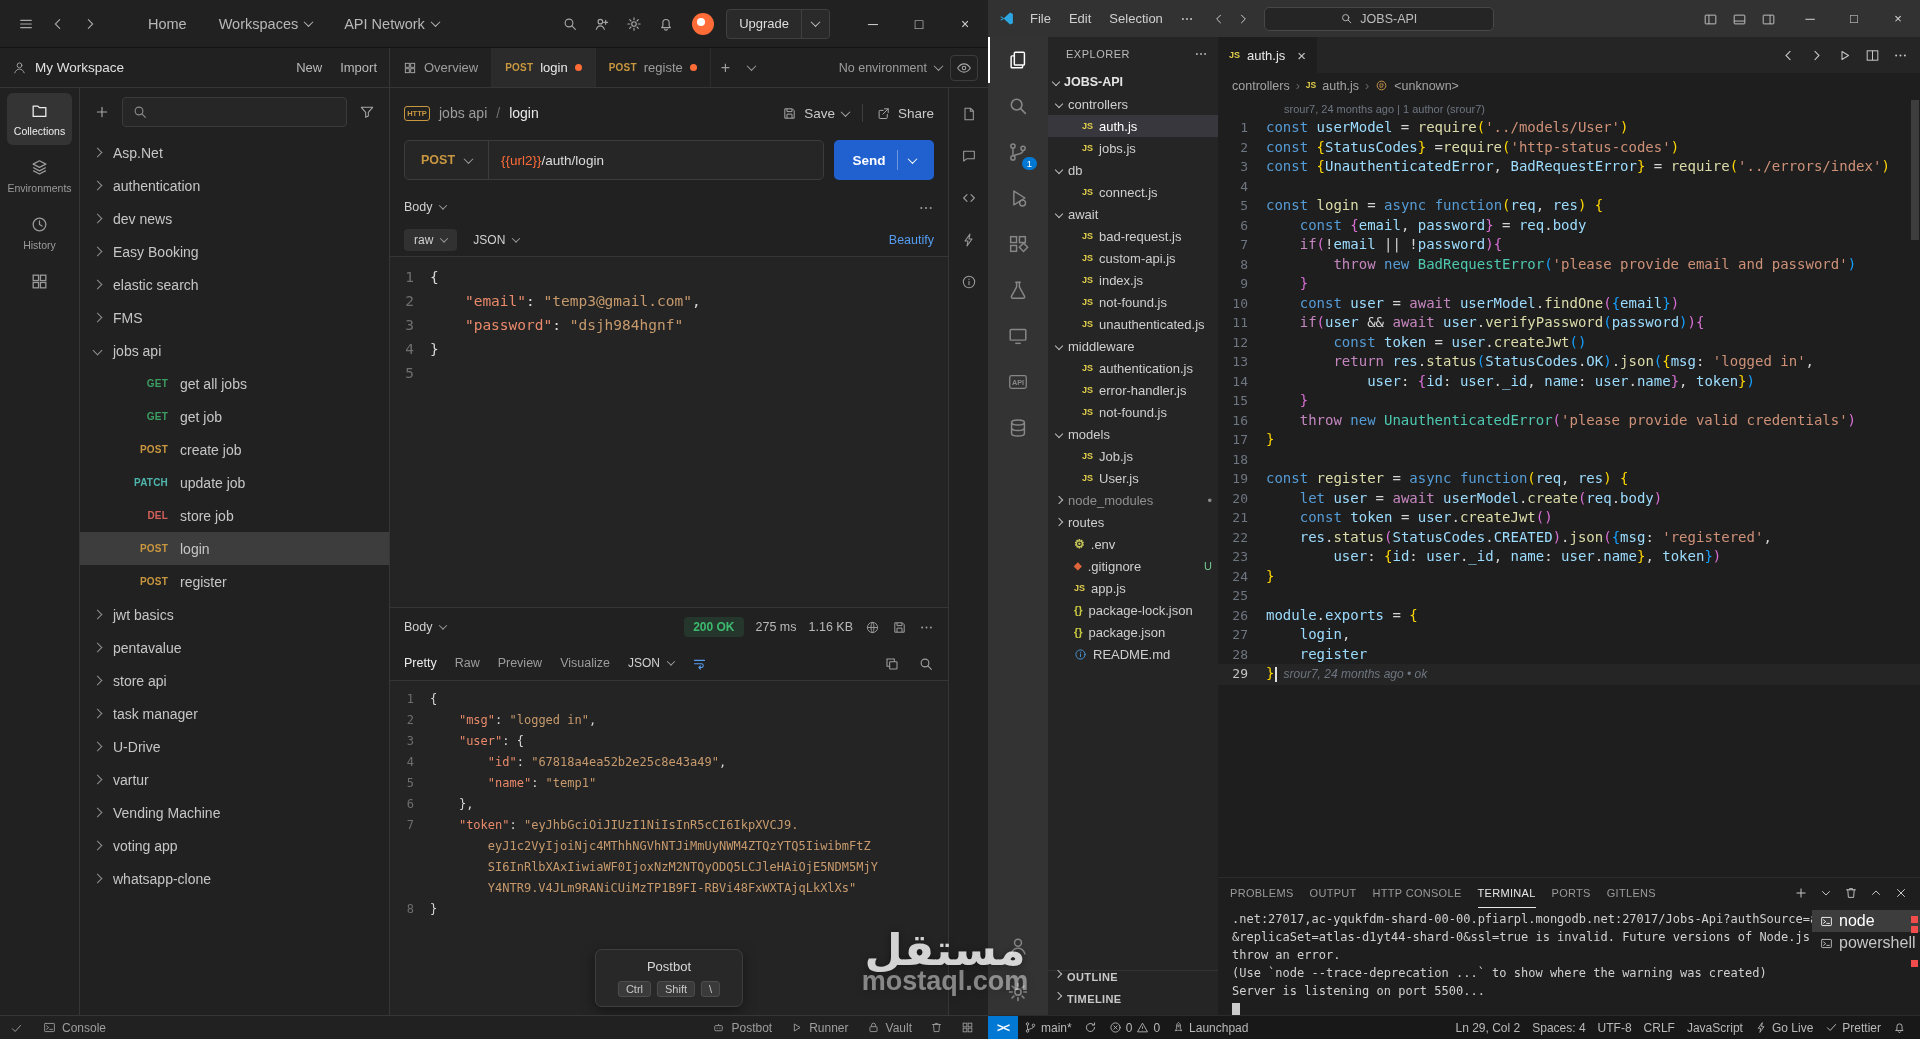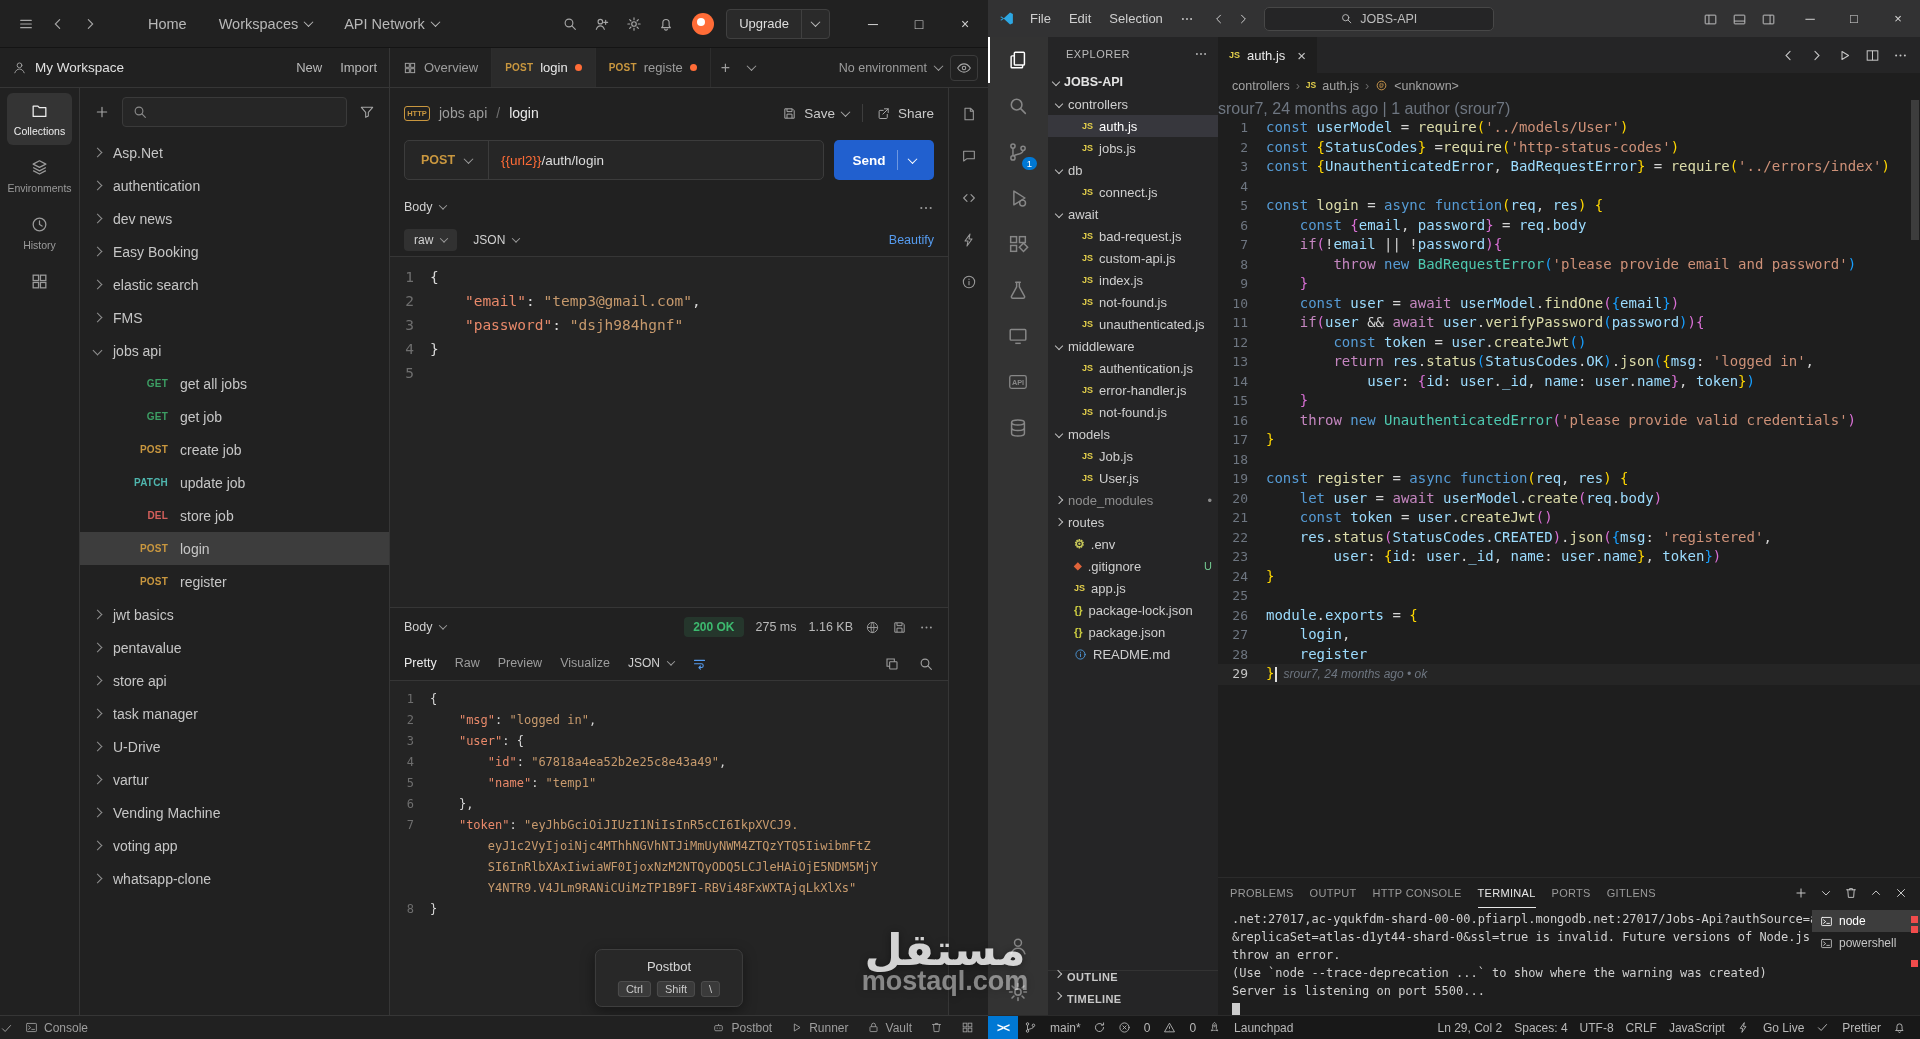--- a/index.html
+++ b/index.html
@@ -105,21 +105,21 @@
   .pm-resp-wrap{flex:1;position:relative;overflow:hidden}
   #pm-resp-editor{height:100%;font-size:12px;border-bottom:none}
   #pm-resp-editor .ed-row{line-height:21px}
   .postbot{position:absolute;left:50%;transform:translateX(-50%);bottom:8px;background:rgba(40,40,40,.97);border:1px solid #3e3e3e;border-radius:7px;padding:9px 22px;text-align:center;box-shadow:0 4px 14px rgba(0,0,0,.4)}
   .pb-title{font-size:13px;color:#d8d8d8}
   .pb-keys{display:flex;gap:6px;margin-top:7px;justify-content:center}
   .kbd{background:#3a3a3a;border:1px solid #4d4d4d;border-radius:3px;padding:1px 7px;font-size:11px;color:#c9c9c9}
   #pm-rightrail{position:absolute;top:88px;right:0;bottom:24px;width:40px;border-left:1px solid #363636;display:flex;flex-direction:column;align-items:center;gap:24px;padding-top:16px;color:#9a9a9a}
   #pm-rightrail .ic{width:16px;height:16px}
   .pm-footer{position:absolute;bottom:0;left:0;right:0;height:24px;border-top:1px solid #363636;display:flex;align-items:center;font-size:12px;color:#9e9e9e;background:#212121}
-  .pmf-left{display:flex;align-items:flex-end;gap:12px;}
+  .pmf-left{display:flex;align-items:flex-end;gap:20px;padding-left:10px}
   .pmf-right{margin-left:auto;display:flex;align-items:center;gap:18px;padding-right:14px}
   .pmf-item{display:flex;align-items:center;gap:6px;cursor:pointer}
   .pmf-item .ic{width:13px;height:13px}
 
   
   #vscode{position:absolute;left:988px;top:0;width:932px;height:1039px;background:#1e1e1e;color:#ccc}
   .vs-titlebar{height:37px;background:#323233;display:flex;align-items:center;padding-left:10px;font-size:13px;color:#cfcfcf}
   .vs-logo{display:flex;margin-right:6px}
   .vs-logo .ic{width:17px;height:17px}
   #vs-menus{display:flex}
@@ -166,48 +166,48 @@
   .vs-tab{display:flex;align-items:center;gap:7px;padding:0 11px;background:#1e1e1e;color:#e9e9e9;font-size:13px;cursor:pointer}
   .tab-close{color:#c5c5c5;font-size:15px;margin-left:5px;cursor:pointer}
   .vs-tab-actions{margin-left:auto;display:flex;align-items:center;gap:13px;padding-right:12px;color:#c7c7c7}
   .vs-tab-actions .ic{width:15px;height:15px}
   .vs-breadcrumb{height:25px;display:flex;align-items:center;gap:6px;padding-left:14px;font-size:12.5px;color:#a3a3a3;background:#1e1e1e;cursor:pointer}
   .bc-sep{color:#6a6a6a}
   .fi.sm{font-size:8.5px}
   .bc-sym{color:#e8ab53;display:flex}
   .bc-sym .ic{width:13px;height:13px}
   .vs-code{flex:1;position:relative;background:#1e1e1e;font-family:"DejaVu Sans Mono",monospace;font-size:14px;overflow:hidden;padding-top:2px}
-  .vs-lens{color:#6e7681;font-size:16px;line-height:18px;font-family:"Liberation Sans",sans-serif;cursor:pointer}
+  .vs-lens{margin-left:66px;color:#6e7681;font-size:11px;line-height:18px;font-family:"Liberation Sans",sans-serif;cursor:pointer}
   .code-row{display:flex;line-height:19.5px;white-space:pre}
   .code-row.current{background:rgba(255,255,255,.035)}
   .code-num{width:48px;padding-right:18px;text-align:right;color:#6e7681;flex:none;font-size:13px}
   .code-num.active{color:#c6c6c6}
   .tk-k{color:#569cd6}.tk-c{color:#c586c0}.tk-v{color:#9cdcfe}.tk-f{color:#dcdcaa}.tk-t{color:#4ec9b0}
   .tk-s{color:#ce9178}.tk-p{color:#d4d4d4}.tk-d{color:#cccccc}.tk-b{color:#ffd700}.tk-u{color:#da70d6}.tk-y{color:#179fff}
   .tk-g{color:#6e7681;font-style:italic;font-family:"Liberation Sans",sans-serif;font-size:12px}
   .vcursor{display:inline-block;width:1.5px;height:15px;background:#e0e0e0;vertical-align:middle;margin-left:1px}
   .vs-scrollbar{position:absolute;right:0;top:0;bottom:0;width:10px}
   .vs-thumb{position:absolute;right:1px;top:2px;width:8px;height:140px;background:rgba(121,121,121,.35)}
   .vs-panel{height:138px;border-top:1px solid #2b2b2b;background:#1e1e1e;display:flex;flex-direction:column}
   .vs-panel-tabs{height:30px;display:flex;align-items:center;gap:16px;padding:0 12px;font-size:11px;letter-spacing:.3px;color:#9a9a9a}
   .vs-ptab{cursor:pointer;height:30px;display:flex;align-items:center}
   .vs-ptab.active{color:#e7e7e7;box-shadow:inset 0 -1px 0 #e7e7e7}
   .vs-panel-actions{margin-left:auto;display:flex;align-items:center;gap:11px;color:#c7c7c7}
   .vs-panel-actions .ic{width:14px;height:14px}
   .vs-panel-body{flex:1;display:flex;position:relative;overflow:hidden}
   .vs-term{flex:1;font-family:"DejaVu Sans Mono",monospace;font-size:12px;line-height:18px;color:#d0d0d0;padding:2px 0 0 14px;white-space:pre;overflow:hidden}
   .term-cursor{display:inline-block;width:8px;height:14px;background:#cccccc;vertical-align:middle}
-  .vs-shells{width:108px;padding-top:2px;font-size:12px;color:#c5c5c5}
+  .vs-shells{width:108px;padding-top:2px;font-size:16px;color:#c5c5c5}
   .shell-row{height:22px;display:flex;align-items:center;gap:6px;padding:0 8px;cursor:pointer}
   .shell-row.sel{background:rgba(255,255,255,.14);color:#fff}
   .shell-row .ic{width:13px;height:13px}
   .deco{position:absolute;width:7px;height:7px;right:2px;background:#f14c4c}
   .vs-statusbar{position:absolute;left:0;right:0;bottom:0;height:24px;background:#181818;border-top:1px solid #2b2b2b;display:flex;align-items:center;font-size:12px;color:#b9b9b9;padding-right:8px}
   .vs-remote{height:23px;background:#0078d4;color:#fff;display:flex;align-items:center;padding:0 9px;font-weight:700;letter-spacing:-1px;cursor:pointer}
-  .st-item{display:flex;align-items:center;gap:13px;padding:0 6px;height:17px;cursor:pointer;white-space:nowrap}
+  .st-item{display:flex;align-items:center;gap:4px;padding:0 6px;height:17px;cursor:pointer;white-space:nowrap}
   .st-item .ic{width:13px;height:13px}
   .vss-left{display:flex;align-items:center}
   .vss-right{margin-left:auto;display:flex;align-items:center}
 
   
   #watermark{position:absolute;left:815px;top:926px;width:260px;text-align:center;z-index:60;pointer-events:none;color:#fff;text-shadow:0 1px 8px rgba(0,0,0,.5)}
   .wm-ar{font-family:"DejaVu Sans",sans-serif;font-size:44px;font-weight:700;opacity:.8;line-height:1.1}
   .wm-en{font-size:27px;font-weight:700;opacity:.45;margin-top:-8px}
 </style>
 </head>

